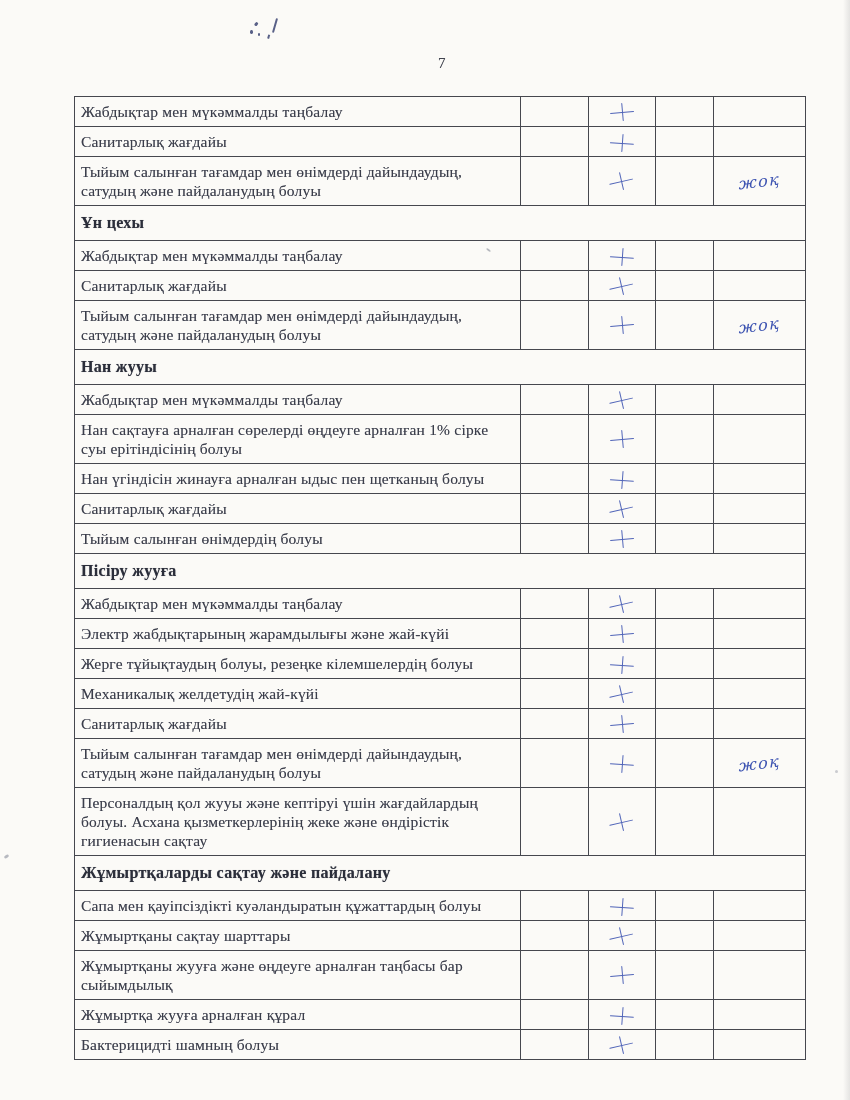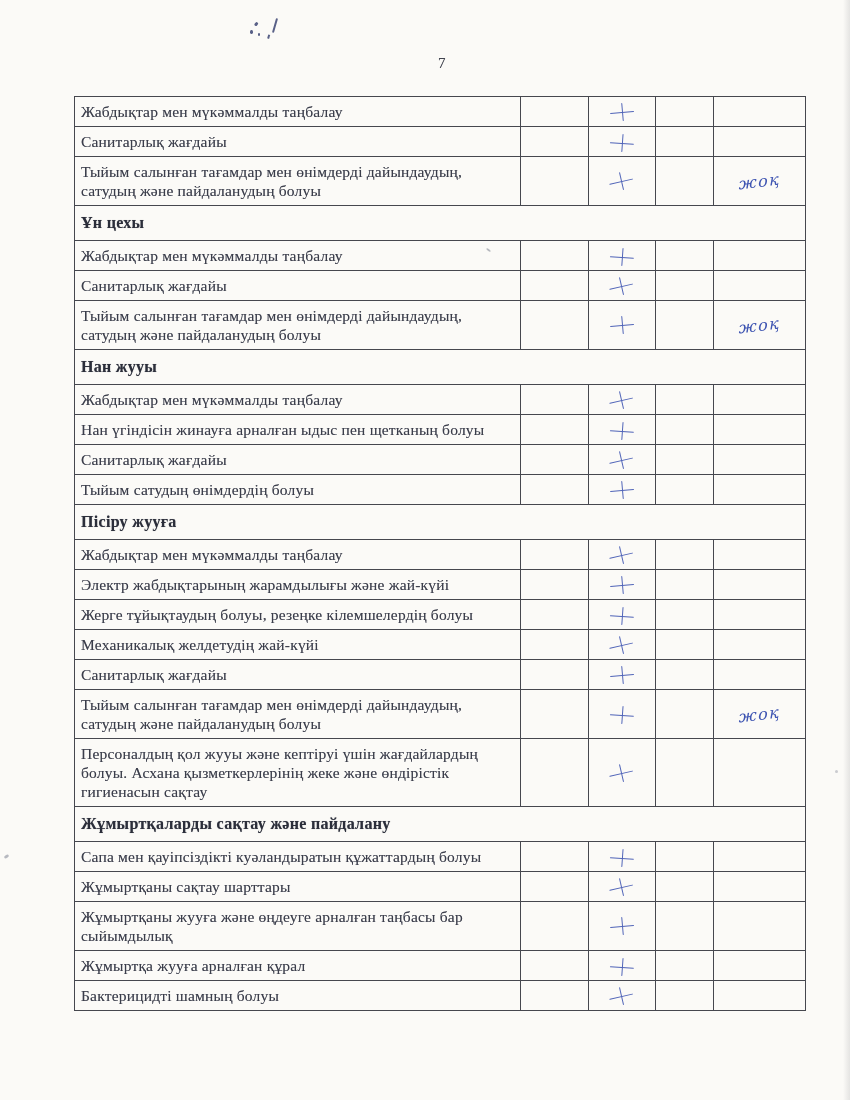--- a/index.html
+++ b/index.html
@@ -182,39 +182,48 @@
         <tr class="item">
           <td class="label">Жабдықтар мен мүкәммалды таңбалау</td>
           <td class="cell"></td>
           <td class="cell">
             <span class="check v2"></span>
           </td>
           <td class="cell"></td>
           <td class="cell"></td>
         </tr>
         <tr class="item">
+          <td class="label">Нан сақтауға арналған сөрелерді өңдеуге арналған 1% сірке суы ерітіндісінің болуы</td>
+          <td class="cell"></td>
+          <td class="cell">
+            <span class="check v0"></span>
+          </td>
+          <td class="cell"></td>
+          <td class="cell"></td>
+        </tr>
+        <tr class="item">
           <td class="label">Нан үгіндісін жинауға арналған ыдыс пен щетканың болуы</td>
           <td class="cell"></td>
           <td class="cell">
             <span class="check v1"></span>
           </td>
           <td class="cell"></td>
           <td class="cell"></td>
         </tr>
         <tr class="item">
           <td class="label">Санитарлық жағдайы</td>
           <td class="cell"></td>
           <td class="cell">
             <span class="check v2"></span>
           </td>
           <td class="cell"></td>
           <td class="cell"></td>
         </tr>
         <tr class="item">
-          <td class="label">Тыйым сатудың өнімдердің болуы</td>
+          <td class="label">Тыйым салынған өнімдердің болуы</td>
           <td class="cell"></td>
           <td class="cell">
             <span class="check v0"></span>
           </td>
           <td class="cell"></td>
           <td class="cell"></td>
         </tr>
         <tr class="section">
           <td colspan="5" class="section-label">Пісіру жууға</td>
         </tr>

